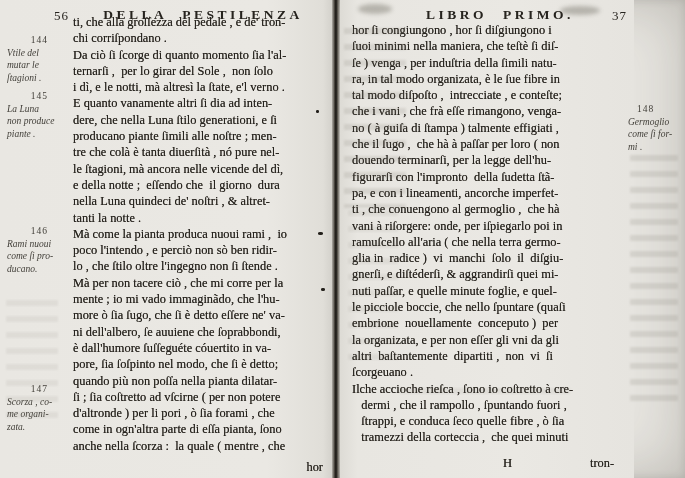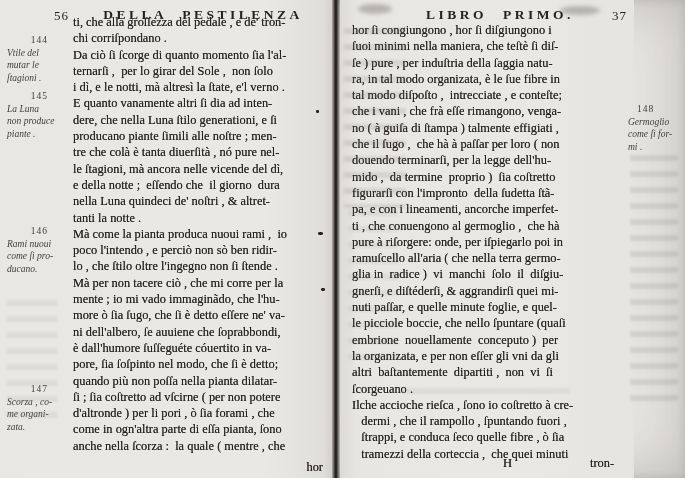--- a/index.html
+++ b/index.html
@@ -120,32 +120,31 @@
     <div class="margin-note" style="left:285px;top:103px;">
       <div class="note-number" style="text-align:left;padding-left:12px;">148</div>
       <div class="note-text">Germoglio
 come ſi for-
 mi .</div>
     </div>
 
     <div class="body-block" style="left:12px;top:22px;width:270px;">
         <div class="body-line">hor ſi congiungono , hor ſi diſgiungono i</div>
         <div class="body-line">ſuoi minimi nella maniera, che teſtè ſi diſ-</div>
-        <div class="body-line">ſe ) pure , per induſtria della ſaggia natu-</div>
+        <div class="body-line">ſe ) venga , per induſtria della ſimili natu-</div>
         <div class="body-line">ra, in tal modo organizata, è le ſue fibre in</div>
         <div class="body-line">tal modo diſpoſto ,  intrecciate , e conteſte;</div>
         <div class="body-line">che i vani , che frà eſſe rimangono, venga-</div>
         <div class="body-line">no ( à guiſa di ſtampa ) talmente effigiati ,</div>
         <div class="body-line">che il ſugo ,  che hà à paſſar per loro ( non</div>
         <div class="body-line">douendo terminarſi, per la legge dell'hu-</div>
-        <div class="body-line">mido ,  da termine  proprio )  ſia coſtretto</div>
         <div class="body-line">figurarſi con l'impronto  della ſudetta ſtã-</div>
         <div class="body-line">pa, e con i lineamenti, ancorche imperfet-</div>
         <div class="body-line">ti , che conuengono al germoglio ,  che hà</div>
-        <div class="body-line">pure à riſorgere: onde, per iſpiegarlo poi in</div>
+        <div class="body-line">vani à riſorgere: onde, per iſpiegarlo poi in</div>
         <div class="body-line">ramuſcello all'aria ( che nella terra germo-</div>
         <div class="body-line">glia in  radice )  vi  manchi  ſolo  il  diſgiu-</div>
         <div class="body-line">gnerſi, e diſtéderſi, &amp; aggrandirſi quei mi-</div>
         <div class="body-line">nuti paſſar, e quelle minute foglie, e quel-</div>
         <div class="body-line">le picciole boccie, che nello ſpuntare (quaſi</div>
         <div class="body-line">embrione  nouellamente  conceputo )  per</div>
         <div class="body-line">la organizata, e per non eſſer gli vni da gli</div>
         <div class="body-line">altri  baſtantemente  dipartiti ,  non  vi  ſi</div>
         <div class="body-line">ſcorgeuano .</div>
         <div class="body-line">Ilche accioche rieſca , ſono io coſtretto à cre-</div>

